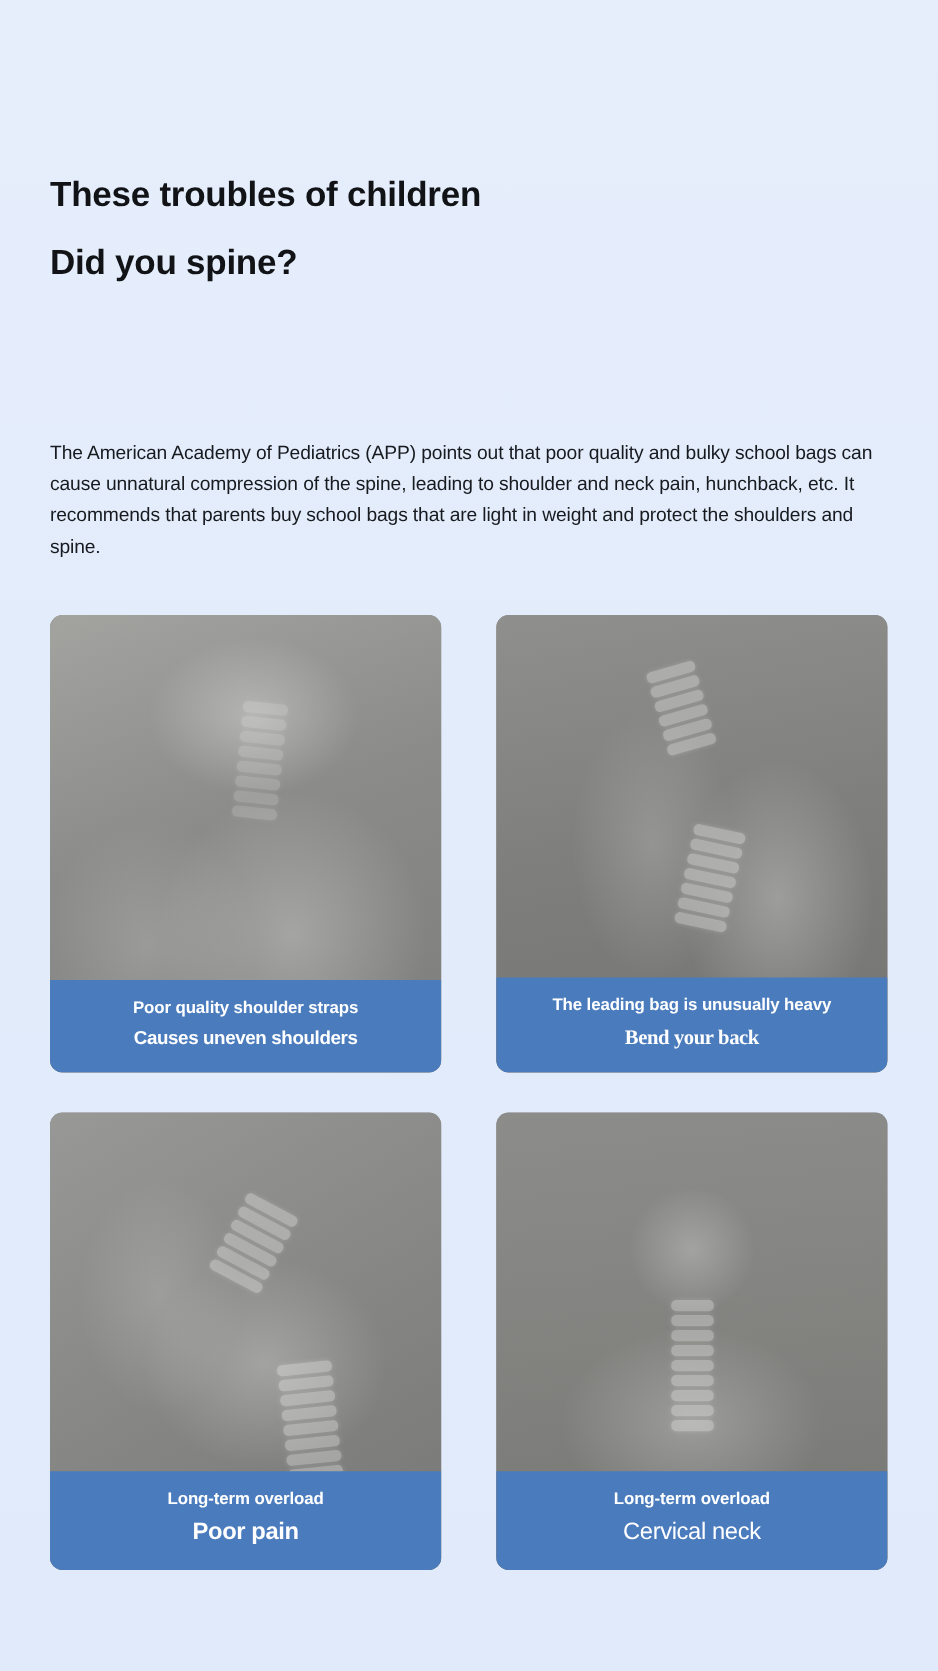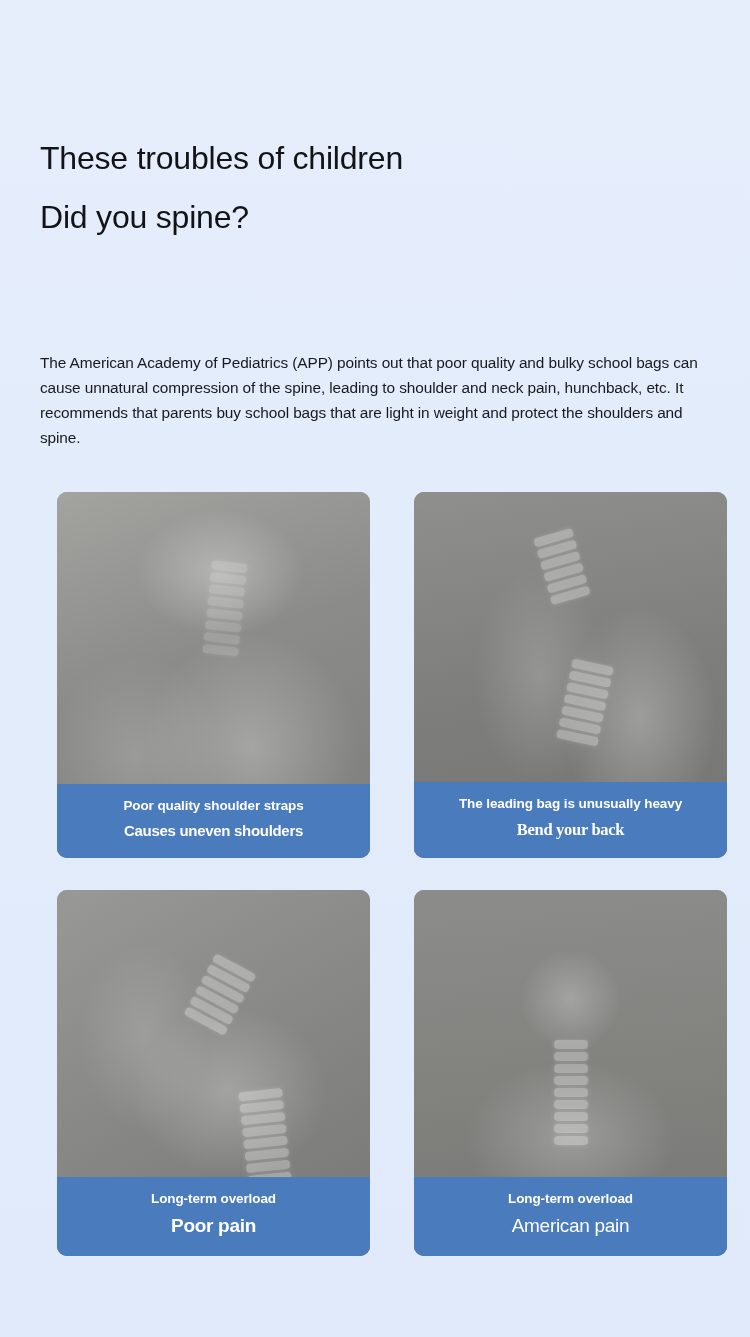--- a/index.html
+++ b/index.html
@@ -24,22 +24,22 @@
   }
 
   .headings {
     position: absolute;
     left: 40px;
     top: 140px;
     width: 670px;
   }
 
   .headline {
-    font-size: 32px;
-    font-weight: normal;
+    font-size: 28px;
+    font-weight: bold;
     color: #111316;
     letter-spacing: -0.2px;
     line-height: 1.15;
     margin: 0 0 22px 0;
   }
 
   .headline.second {
     margin-bottom: 0;
   }
 
@@ -62,21 +62,21 @@
     width: 676px;
     font-size: 15.4px;
     font-weight: normal;
     color: #171a1f;
     line-height: 1.62;
     letter-spacing: -0.1px;
   }
 
   .cards {
     position: absolute;
-    left: 57px;
+    left: 40px;
     top: 492px;
     width: 670px;
     display: grid;
     grid-template-columns: 313px 313px;
     grid-template-rows: 366px 366px;
     column-gap: 44px;
     row-gap: 32px;
     border-radius: 21px;
   }
 
@@ -292,18 +292,18 @@
             <i></i>
             <i></i>
             <i></i>
             <i></i>
             <i></i>
             <i></i>
         </div>
       </div>
       <div class="card-caption">
         <div class="caption-sub light">Long-term overload</div>
-        <div class="caption-main mid regular">American pain</div>
+        <div class="caption-main mid regular">Cervical neck</div>
       </div>
     </div>
 
   </div>
 </div>
 
 </body></html>

